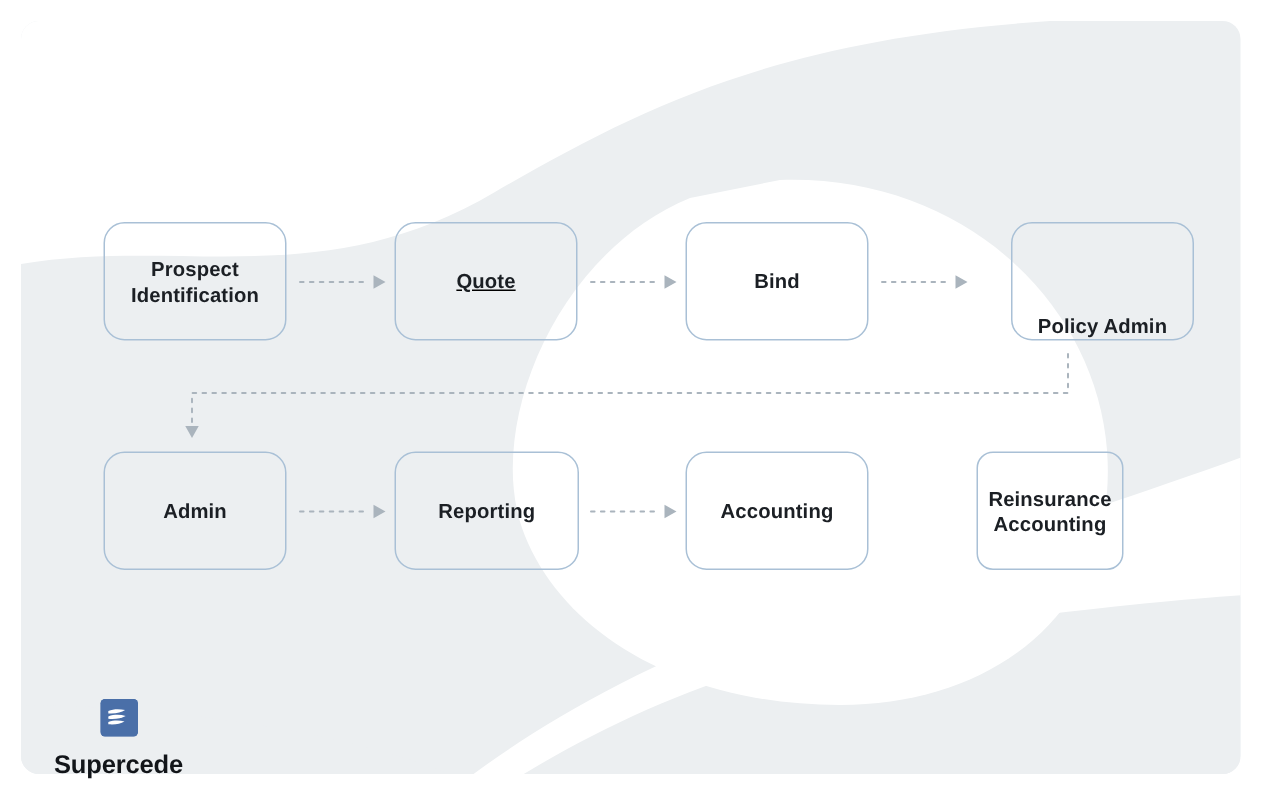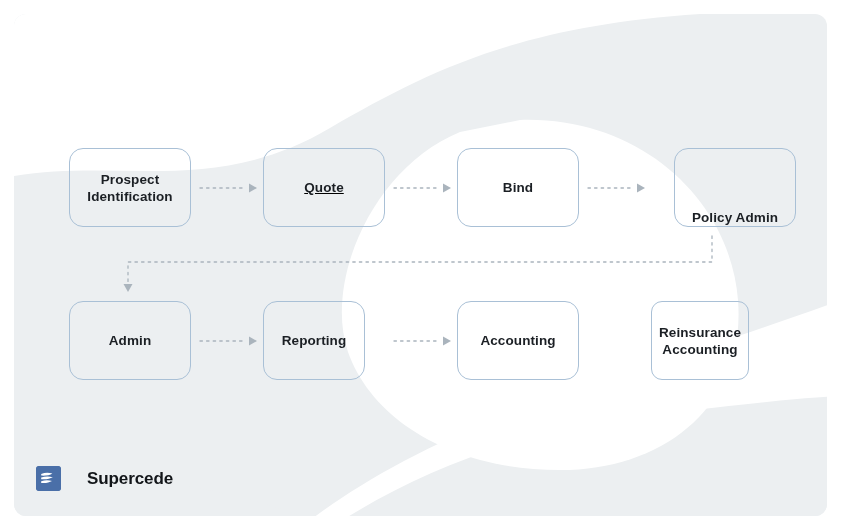--- a/index.html
+++ b/index.html
@@ -56,21 +56,22 @@
     white-space: pre-line;
   }
 
   
   #logo {
     position: absolute;
     left: 36px;
     top: 466px;
     display: flex;
     align-items: center;
-    gap: 26px;
+    gap: 9px;
+    flex-direction: column;
   }
   #logo-mark {
     width: 25px;
     height: 25px;
     border-radius: 3px;
     background: #4a6fa8;
     display: block;
   }
   #logo-text {
     font-size: 17px;
@@ -142,21 +143,21 @@
   </div>
 
   <div class="node" style="left:674px; top:148px; width:122px; height:79px;align-items:flex-end;">
     <span class="node-label">Policy Admin</span>
   </div>
 
   <div class="node" style="left:69px; top:301px; width:122px; height:79px;">
     <span class="node-label">Admin</span>
   </div>
 
-  <div class="node" style="left:263px; top:301px; width:102px; height:79px;">
+  <div class="node" style="left:263px; top:301px; width:123px; height:79px;">
     <span class="node-label">Reporting</span>
   </div>
 
   <div class="node" style="left:457px; top:301px; width:122px; height:79px;">
     <span class="node-label">Accounting</span>
   </div>
 
   <div class="node" style="left:651px; top:301px; width:98px; height:79px;border-radius:11px;">
     <span class="node-label">Reinsurance
 Accounting</span>

